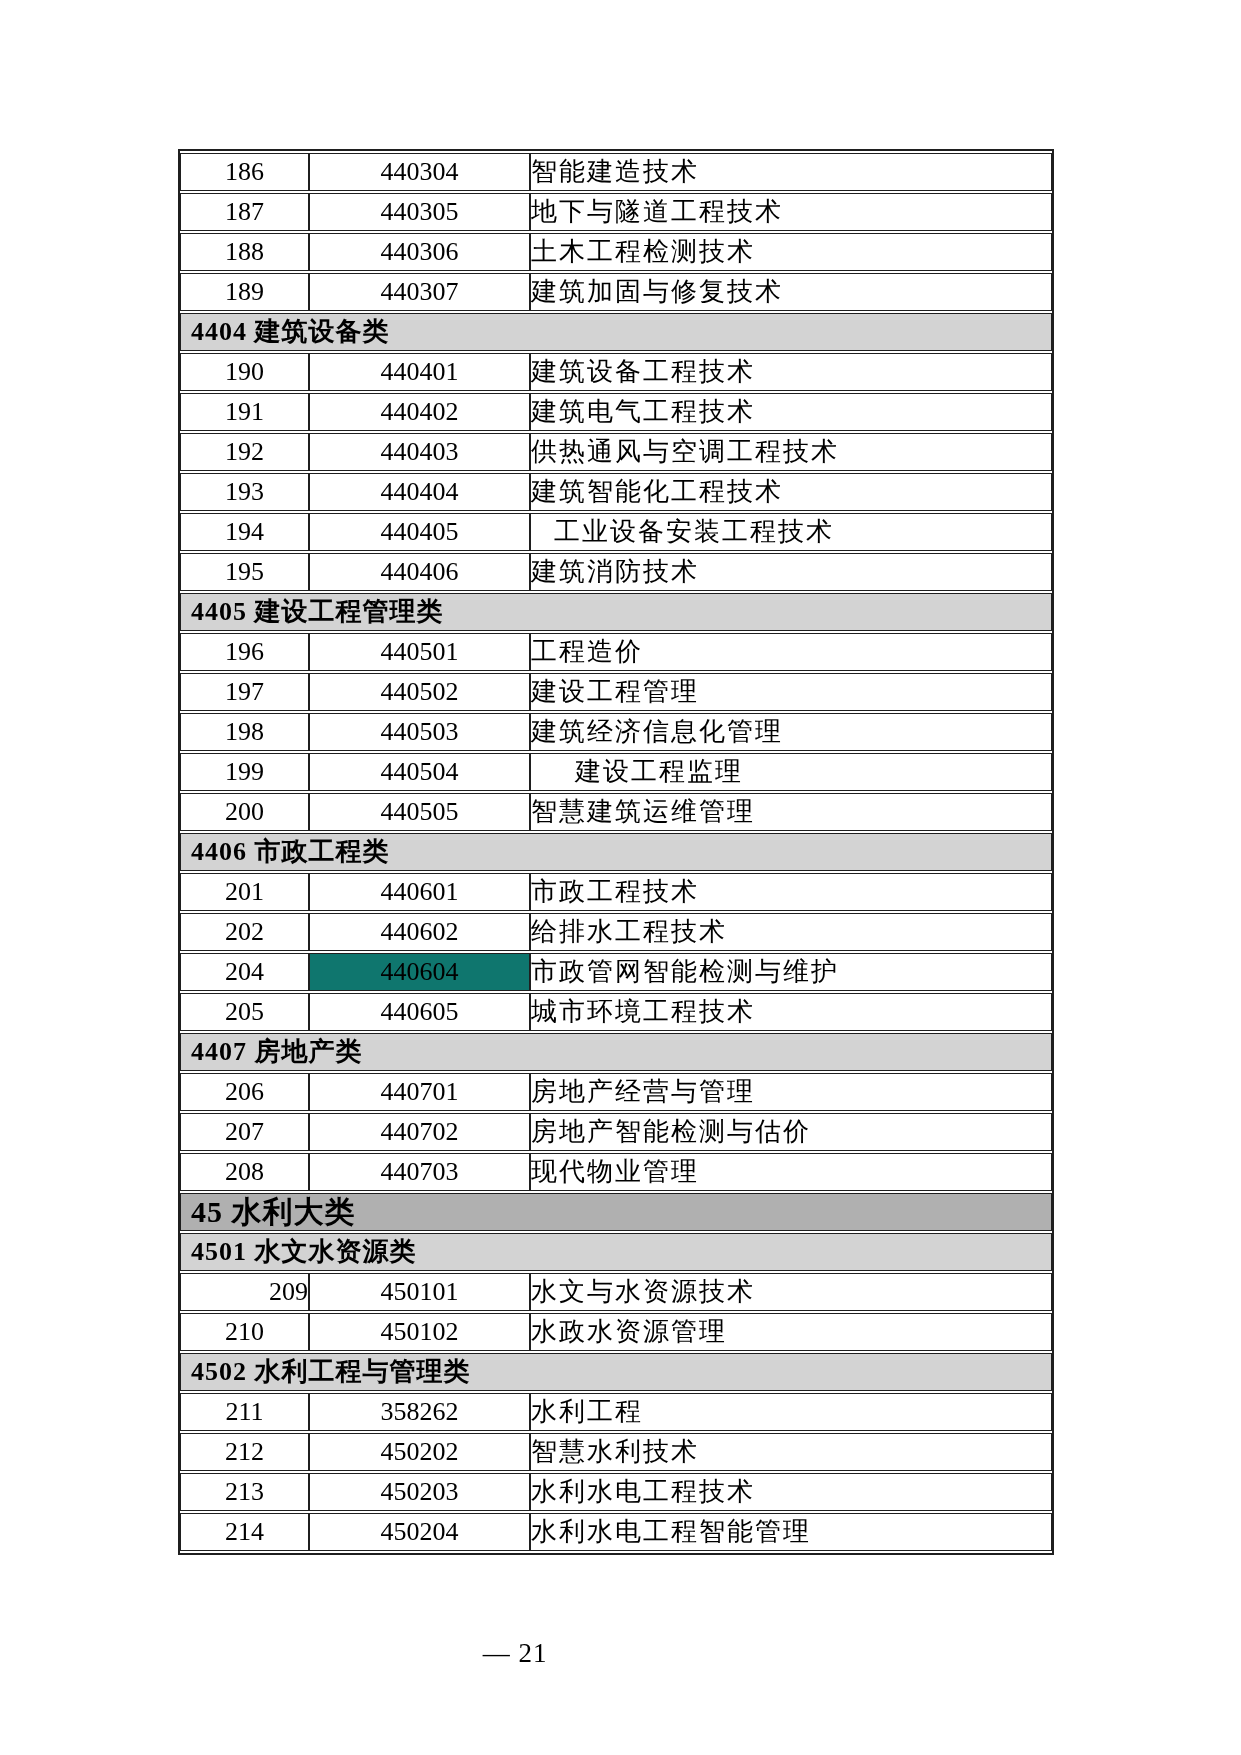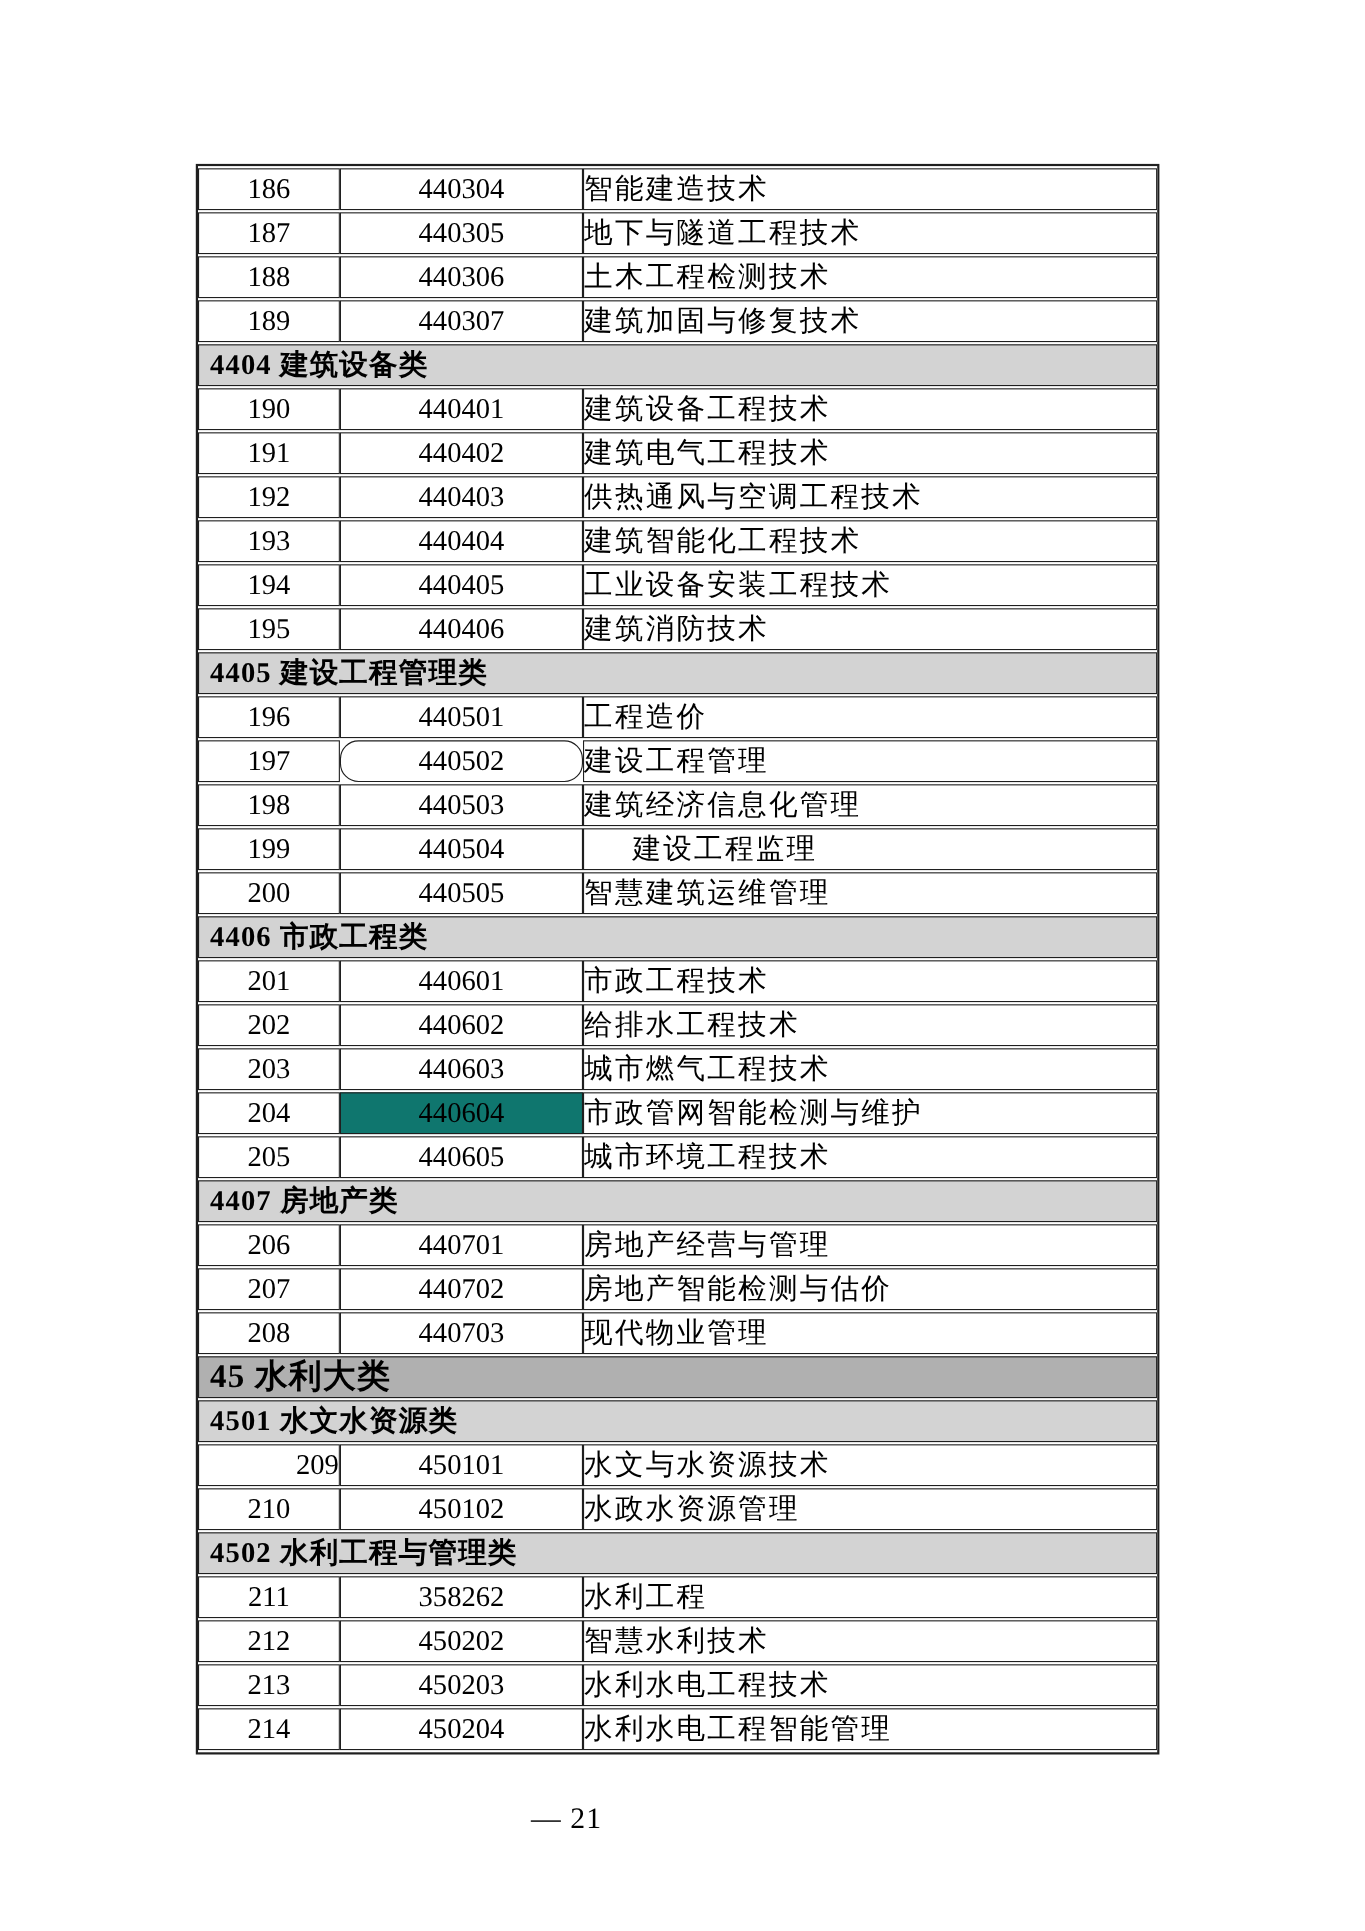--- a/index.html
+++ b/index.html
@@ -114,38 +114,38 @@
           <td class="c-name" style="background: rgb(255, 255, 255);">供热通风与空调工程技术</td>
         </tr>
         <tr class="item">
           <td class="c-seq" style="background: rgb(255, 255, 255);">193</td>
           <td class="c-code" style="background: rgb(255, 255, 255);">440404</td>
           <td class="c-name" style="background: rgb(255, 255, 255);">建筑智能化工程技术</td>
         </tr>
         <tr class="item">
           <td class="c-seq" style="background: rgb(255, 255, 255);">194</td>
           <td class="c-code" style="background: rgb(255, 255, 255);">440405</td>
-          <td class="c-name" style="background: rgb(255, 255, 255);">工业设备安装工程技术</td>
+          <td class="c-name" style="background: rgb(255, 255, 255); padding-left: 23px;">工业设备安装工程技术</td>
         </tr>
         <tr class="item">
           <td class="c-seq" style="background: rgb(255, 255, 255);">195</td>
           <td class="c-code" style="background: rgb(255, 255, 255);">440406</td>
           <td class="c-name" style="background: rgb(255, 255, 255);">建筑消防技术</td>
         </tr>
         <tr class="category">
           <td colspan="3" style="background: rgb(211, 211, 211);">4405 建设工程管理类</td>
         </tr>
         <tr class="item">
           <td class="c-seq" style="background: rgb(255, 255, 255);">196</td>
           <td class="c-code" style="background: rgb(255, 255, 255);">440501</td>
           <td class="c-name" style="background: rgb(255, 255, 255);">工程造价</td>
         </tr>
         <tr class="item">
           <td class="c-seq" style="background: rgb(255, 255, 255);">197</td>
-          <td class="c-code" style="background: rgb(255, 255, 255); border-radius: 17px;">440502</td>
+          <td class="c-code" style="background: rgb(255, 255, 255);">440502</td>
           <td class="c-name" style="background: rgb(255, 255, 255);">建设工程管理</td>
         </tr>
         <tr class="item">
           <td class="c-seq" style="background: rgb(255, 255, 255);">198</td>
           <td class="c-code" style="background: rgb(255, 255, 255);">440503</td>
           <td class="c-name" style="background: rgb(255, 255, 255);">建筑经济信息化管理</td>
         </tr>
         <tr class="item">
           <td class="c-seq" style="background: rgb(255, 255, 255);">199</td>
           <td class="c-code" style="background: rgb(255, 255, 255);">440504</td>
@@ -161,25 +161,20 @@
         </tr>
         <tr class="item">
           <td class="c-seq" style="background: rgb(255, 255, 255);">201</td>
           <td class="c-code" style="background: rgb(255, 255, 255);">440601</td>
           <td class="c-name" style="background: rgb(255, 255, 255);">市政工程技术</td>
         </tr>
         <tr class="item">
           <td class="c-seq" style="background: rgb(255, 255, 255);">202</td>
           <td class="c-code" style="background: rgb(255, 255, 255);">440602</td>
           <td class="c-name" style="background: rgb(255, 255, 255);">给排水工程技术</td>
-        </tr>
-        <tr class="item">
-          <td class="c-seq" style="background: rgb(255, 255, 255);">203</td>
-          <td class="c-code" style="background: rgb(255, 255, 255);">440603</td>
-          <td class="c-name" style="background: rgb(255, 255, 255);">城市燃气工程技术</td>
         </tr>
         <tr class="item">
           <td class="c-seq" style="background: rgb(255, 255, 255);">204</td>
           <td class="c-code" style="background: #0f766e; margin-top: 14px;">440604</td>
           <td class="c-name" style="background: rgb(255, 255, 255);">市政管网智能检测与维护</td>
         </tr>
         <tr class="item">
           <td class="c-seq" style="background: rgb(255, 255, 255);">205</td>
           <td class="c-code" style="background: rgb(255, 255, 255);">440605</td>
           <td class="c-name" style="background: rgb(255, 255, 255);">城市环境工程技术</td>

